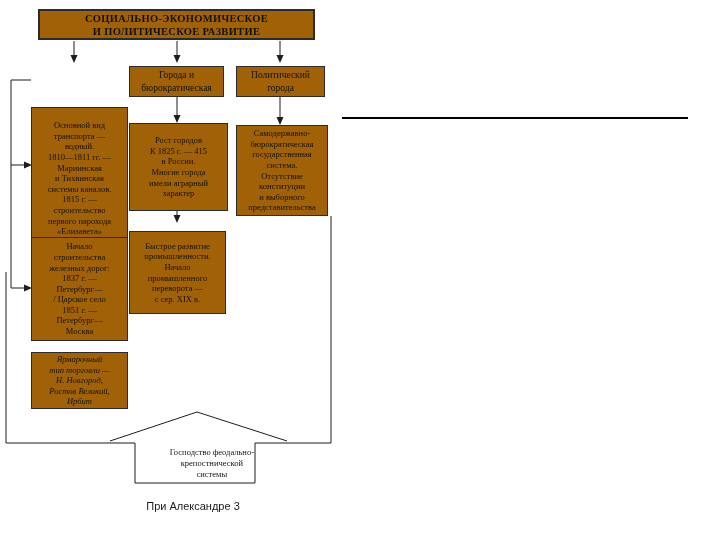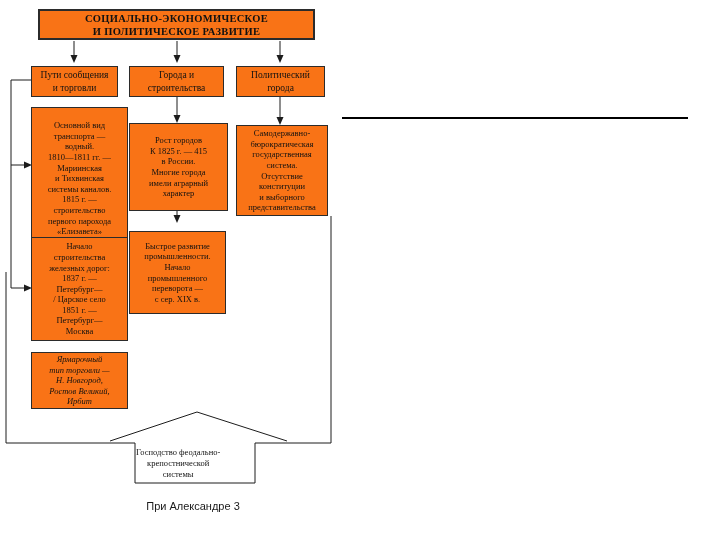--- a/index.html
+++ b/index.html
@@ -13,21 +13,21 @@
     overflow: hidden;
   }
   svg.connectors {
     position: absolute;
     left: 0; top: 0;
     width: 720px; height: 540px;
   }
   .box {
     position: absolute;
     border: 1px solid #2b2b2b;
-    background: #f97316;
+    background: #a16207;
     display: flex;
     align-items: center;
     justify-content: center;
     text-align: center;
     white-space: pre-line;
     font-size: 8.5px;
     line-height: 10.6px;
     box-sizing: border-box;
   }
   .title-box {
@@ -44,21 +44,21 @@
   .hdr-political { left: 236px; top: 66px; width: 89px; height: 31px; }
   .box-transport  { left: 31px;  top: 107px; width: 97px; height: 143px; }
   .box-railways   { left: 31px;  top: 237px; width: 97px; height: 104px; }
   .box-fairs      { left: 31px;  top: 352px; width: 97px; height: 57px; font-style: italic; }
   .box-citygrowth { left: 129px; top: 123px; width: 99px; height: 88px; }
   .box-industry   { left: 129px; top: 231px; width: 97px; height: 83px; }
   .box-autocracy  { left: 236px; top: 125px; width: 92px; height: 91px; }
   .arrow-label {
     position: absolute;
     left: 136px; top: 444px; width: 118px; height: 38px;
-    display: flex; align-items: center; justify-content: flex-start;
+    display: flex; align-items: center; justify-content: flex-end;
     text-align: center; white-space: pre-line;
     font-size: 8.5px; line-height: 11px;
   }
   .caption {
     position: absolute;
     left: 103px; top: 500px; width: 180px;
     text-align: center;
     font-family: "Liberation Sans", sans-serif;
     font-size: 11px;
     color: #1a1a1a;
@@ -117,27 +117,23 @@
     </g>
 
     <line class="divider" x1="342" y1="118" x2="688" y2="118"></line>
   </svg>
 
   <div class="box title-box">
     <span>СОЦИАЛЬНО-ЭКОНОМИЧЕСКОЕ
 И ПОЛИТИЧЕСКОЕ РАЗВИТИЕ</span>
   </div>
 
-  <div class="box header-box hdr-routes">
-    <span>Пути сообщения
-и торговли</span>
-  </div>
   <div class="box header-box hdr-cities">
     <span>Города и
-строительства</span>
+бюрократическая</span>
   </div>
   <div class="box header-box hdr-political">
     <span>Политический
 города</span>
   </div>
 
   <div class="box box-transport">
     <span>Основной вид
 транспорта —
 водный.

